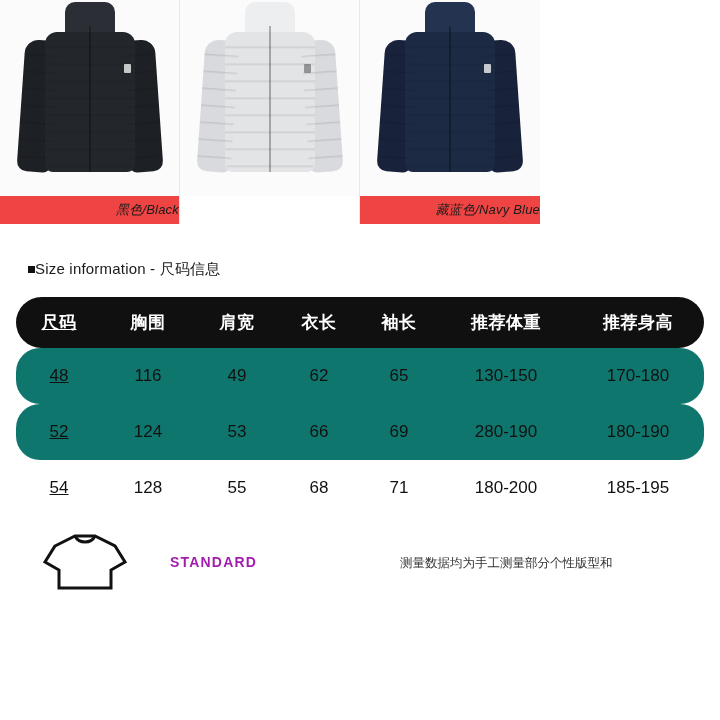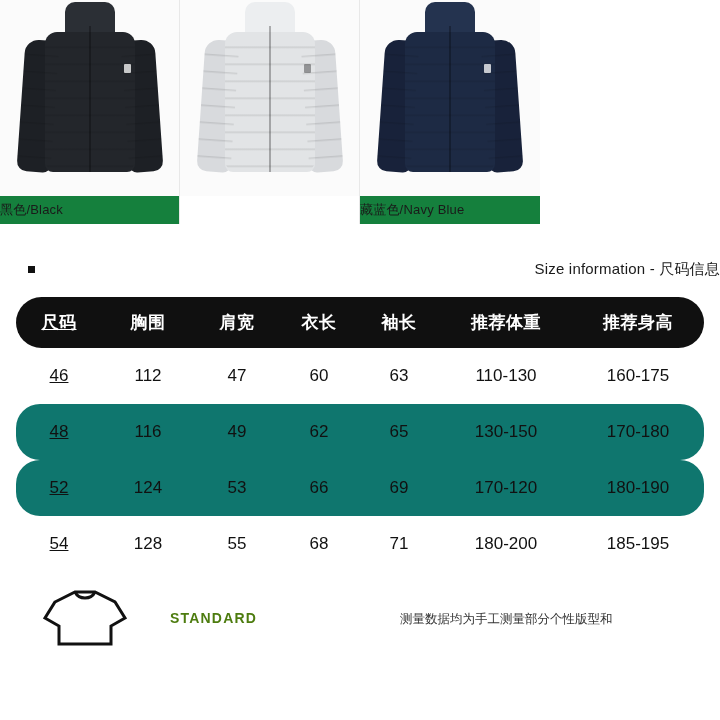--- a/index.html
+++ b/index.html
@@ -38,26 +38,27 @@
 
   .photo {
     width: 180px;
     height: 196px;
     position: relative;
     overflow: hidden;
     background: #fbfbfb;
   }
   .swatch-label {
     width: 100%;
-    text-align: left;
+    text-align: right;
     font-size: 13px;
     color: #1a1a1a;
     line-height: 28px;
-    background: #15803d;
+    background: #ef4444;
     letter-spacing: .2px;
+    font-style: italic;
   }
 
   
   .jacket {
     position: absolute;
     left: 50%;
     transform: translateX(-50%);
     top: 2px;
     width: 150px;
     height: 192px;
@@ -144,21 +145,20 @@
   }
 
   
   .section-head {
     margin: 36px 0 0 28px;
     font-size: 15px;
     color: #1a1a1a;
     display: flex;
     align-items: center;
     letter-spacing: .2px;
-    justify-content: space-between;
   }
   .bullet-sq {
     width: 7px; height: 7px;
     background: #111;
     display: inline-block;
   }
 
   
   .table-wrap {
     margin: 18px 16px 0 16px;
@@ -214,21 +214,21 @@
     display: flex;
     justify-content: center;
     padding-top: 4px;
   }
   .foot-mid {
     width: 230px;
     padding-top: 26px;
     font-size: 14px;
     font-weight: 700;
     letter-spacing: 1.2px;
-    color: #4d7c0f;
+    color: #a21caf;
   }
   .foot-note {
     flex: 1;
     padding-top: 26px;
     font-size: 12.5px;
     color: #333;
     line-height: 1.5;
   }
 </style>
 </head>
@@ -301,45 +301,36 @@
         <th class="c0">尺码</th>
         <th class="c1">胸围</th>
         <th class="c2">肩宽</th>
         <th class="c3">衣长</th>
         <th class="c4">袖长</th>
         <th class="c5">推荐体重</th>
         <th class="c6">推荐身高</th>
       </tr>
     </thead>
     <tbody>
-      <tr>
-        <td class="c0">46</td>
-        <td class="c1">112</td>
-        <td class="c2">47</td>
-        <td class="c3">60</td>
-        <td class="c4">63</td>
-        <td class="c5">110-130</td>
-        <td class="c6">160-175</td>
-      </tr>
       <tr class="alt">
         <td class="c0">48</td>
         <td class="c1">116</td>
         <td class="c2">49</td>
         <td class="c3">62</td>
         <td class="c4">65</td>
         <td class="c5">130-150</td>
         <td class="c6">170-180</td>
       </tr>
       <tr class="alt">
         <td class="c0">52</td>
         <td class="c1">124</td>
         <td class="c2">53</td>
         <td class="c3">66</td>
         <td class="c4">69</td>
-        <td class="c5">170-120</td>
+        <td class="c5">280-190</td>
         <td class="c6">180-190</td>
       </tr>
       <tr>
         <td class="c0">54</td>
         <td class="c1">128</td>
         <td class="c2">55</td>
         <td class="c3">68</td>
         <td class="c4">71</td>
         <td class="c5">180-200</td>
         <td class="c6">185-195</td>

